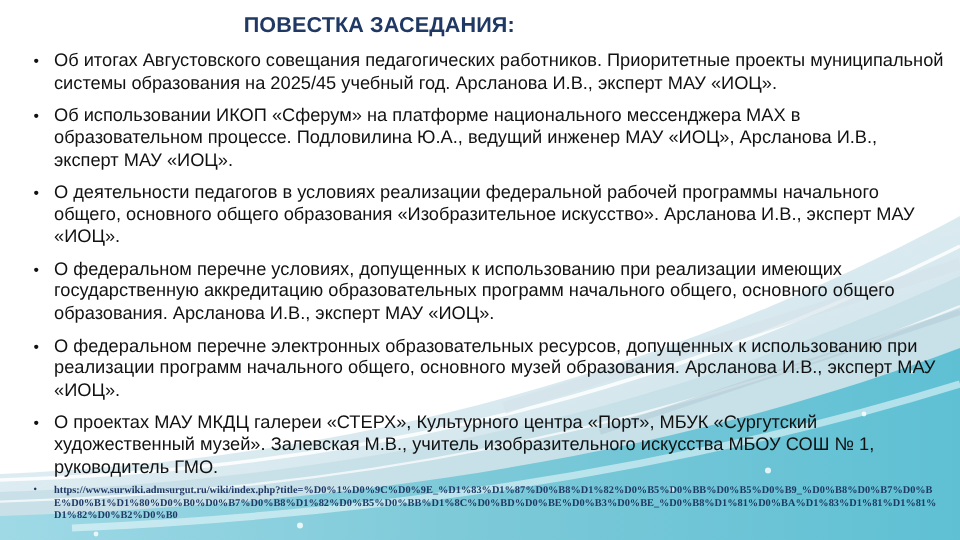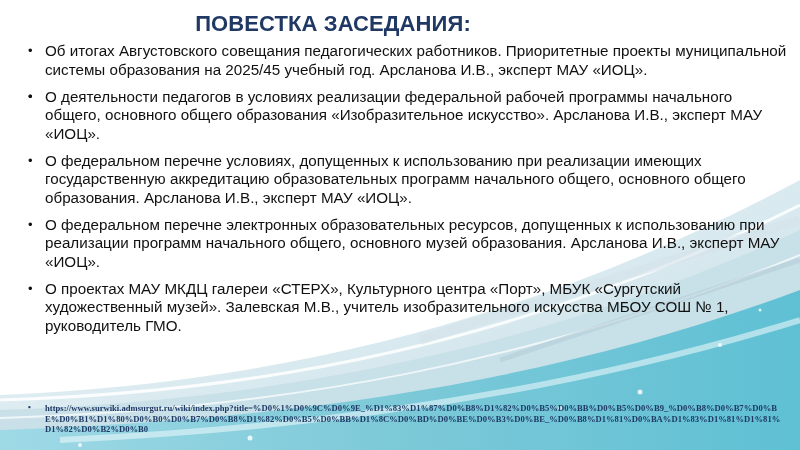--- a/index.html
+++ b/index.html
@@ -7,23 +7,23 @@
       width: 800px; height: 450px; overflow: hidden; position: relative;
       background: #ffffff;
       font-family: "DejaVu Sans", "Liberation Sans", sans-serif;
     }
     .bg {
       position: absolute; left: 0; top: 0; width: 800px; height: 450px;
       z-index: 0;
     }
     .slide { position: absolute; left: 0; top: 0; width: 800px; height: 450px; z-index: 1; }
     .title {
-      position: absolute; top: 11px; left: 17px; width: 632px; text-align: center;
+      position: absolute; top: 11px; left: 0; width: 632px; text-align: center;
       font-family: "Liberation Sans", sans-serif; font-weight: bold;
-      font-size: 22px; color: #1f3864; letter-spacing: 0.1px;
+      font-size: 18px; color: #1f3864; letter-spacing: 0.1px;
     }
     ul.agenda {
       position: absolute; left: 28px; top: 42px; width: 760px; margin: 0; padding: 0;
       list-style: none;
     }
     ul.agenda li {
       position: relative; padding-left: 17px;
       font-family: "Liberation Sans", sans-serif;
       font-size: 15.2px; line-height: 18.5px; color: #111111;
       margin-bottom: 8.5px;
@@ -73,20 +73,21 @@
 <div class="slide">
   <div class="title">ПОВЕСТКА ЗАСЕДАНИЯ:</div>
 
   <ul class="agenda">
     <li>
       <span class="bullet">•</span>
       <span>Об итогах Августовского совещания педагогических работников. Приоритетные проекты муниципальной системы образования на 2025/45 учебный год. Арсланова И.В., эксперт МАУ «ИОЦ».</span>
     </li>
     <li>
       <span class="bullet">•</span>
+      <span>Об использовании ИКОП «Сферум» на платформе национального мессенджера MAX в образовательном процессе. Подловилина Ю.А., ведущий инженер МАУ «ИОЦ», Арсланова И.В., эксперт МАУ «ИОЦ».</span>
     </li>
     <li>
       <span class="bullet">•</span>
       <span>О деятельности педагогов в условиях реализации федеральной рабочей программы начального общего, основного общего образования «Изобразительное искусство». Арсланова И.В., эксперт МАУ «ИОЦ».</span>
     </li>
     <li>
       <span class="bullet">•</span>
       <span> О федеральном перечне условиях, допущенных к использованию при реализации имеющих государственную аккредитацию образовательных программ начального общего, основного общего образования. Арсланова И.В., эксперт МАУ «ИОЦ».</span>
     </li>
     <li>

